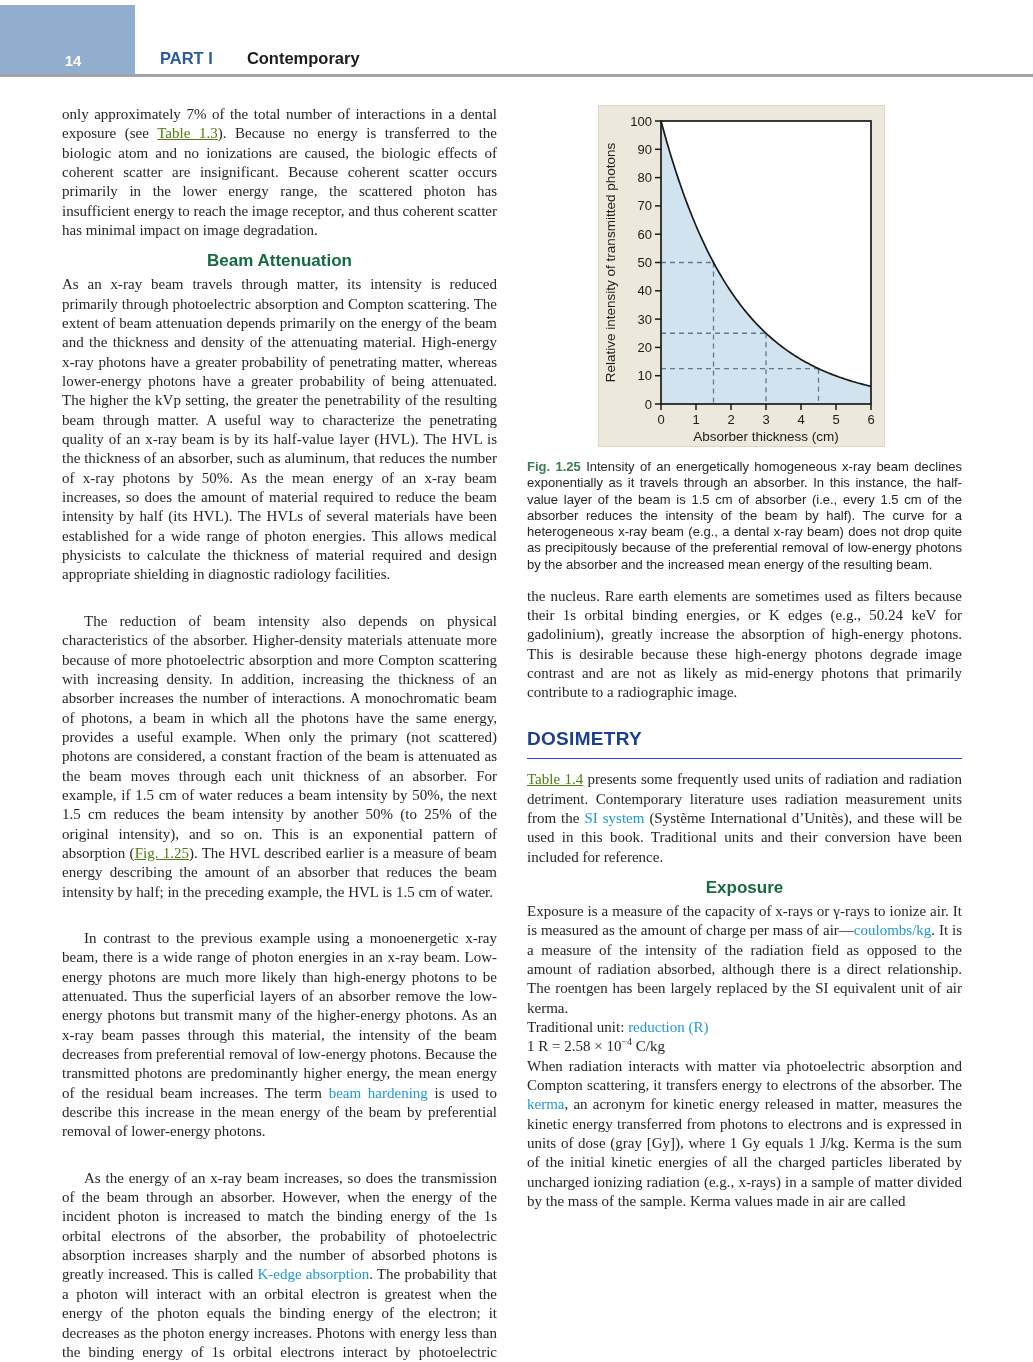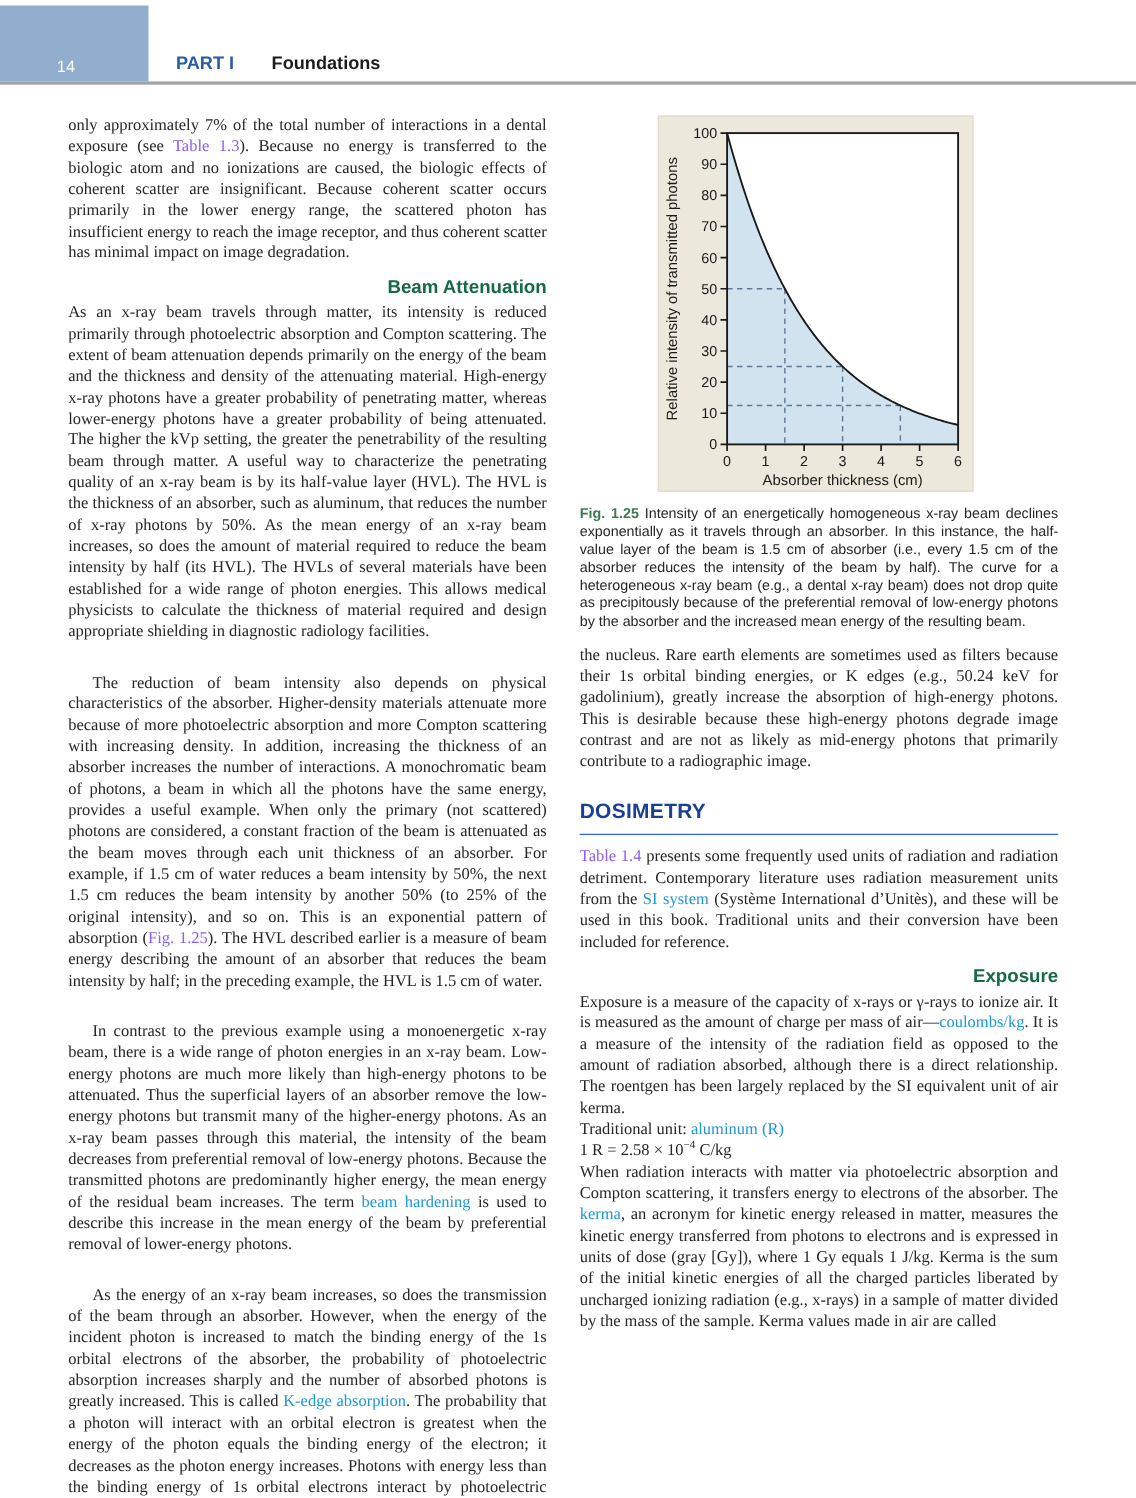--- a/index.html
+++ b/index.html
@@ -3,59 +3,59 @@
 <meta charset="utf-8">
 <style>
   html,body{margin:0;padding:0;background:#ffffff;}
   body{width:1033px;height:1362px;overflow:hidden;font-family:"Liberation Serif",serif;color:#262626;}
   .page{position:relative;width:1033px;height:1362px;background:#fff;}
 
   
   .hdr{position:relative;height:77px;}
   .hdr-blue{position:absolute;left:0;top:5px;width:135px;height:69px;background:#92aecf;}
   .hdr-pagenum{position:absolute;left:0;top:5px;width:120px;height:64px;display:flex;align-items:flex-end;justify-content:center;
-    color:#fdfdfd;font-family:"Liberation Sans",sans-serif;font-weight:normal;font-size:15px;padding-bottom:5px;}
+    color:#fdfdfd;font-family:"Liberation Sans",sans-serif;font-weight:bold;font-size:15px;padding-bottom:5px;padding-left:13px;}
   .hdr-part{position:absolute;left:160px;bottom:9px;font-family:"Liberation Sans",sans-serif;font-weight:bold;font-size:16.5px;}
   .hdr-part .plabel{color:#2a5aa8;margin-right:34px;}
   .hdr-part .ptitle{color:#1c1c1c;}
   .hdr-rule{position:absolute;left:0;top:74px;width:1033px;height:3px;background:#a3a3a3;}
 
   
   .columns{display:flex;padding:28px 71px 0 62px;gap:30px;}
   .col{width:435px;flex:0 0 435px;text-align:justify;font-size:15px;line-height:1.29;}
   .col p{margin:0;}
   p.indent{text-indent:22px;margin-top:27px;}
   .run{color:#262626;}
-  .link{color:#8b5cf6;}
+  .link{color:#4d7c0f;text-decoration:underline;}
   .blink{color:#1e97d6;font-weight:normal;}
   .ital{}
   .sup{vertical-align:super;font-size:10px;line-height:0;}
 
-  h2.green{font-family:"Liberation Sans",sans-serif;font-weight:bold;font-size:17px;color:#156a42;margin:10px 0 3px 0;text-align:right;}
+  h2.green{font-family:"Liberation Sans",sans-serif;font-weight:bold;font-size:17px;color:#156a42;margin:10px 0 3px 0;text-align:center;}
   h1.dosimetry{font-family:"Liberation Sans",sans-serif;font-weight:bold;font-size:19px;color:#1b3f94;margin:24px 0 0 0;
     padding-bottom:7px;border-bottom:1px solid #1d4ed8;text-align:left;letter-spacing:.3px;}
   .after-rule{margin-top:11px !important;}
 
   
   figure{margin:0 0 14px 0;}
   .chart-panel{width:287px;height:342px;margin-left:71px;background:#ece8db;border:1px solid #ddd8c9;box-sizing:border-box;}
   figcaption{margin-top:12px;font-family:"Liberation Sans",sans-serif;font-size:13px;line-height:1.25;color:#8f918c;text-align:justify;}
   .figlabel{color:#3b7b50;font-weight:bold;}
   .chart-svg text{font-family:"Liberation Sans",sans-serif;font-size:13px;fill:#1a1a1a;}
   .chart-svg .axtitle{font-size:13.5px;}
 </style>
 </head>
 <body>
 
 <div class="page">
   <div class="hdr">
     <div class="hdr-blue"></div>
     <div class="hdr-pagenum">14</div>
     <div class="hdr-part">
-      <span class="plabel">PART I</span><span class="ptitle">Foundations</span>
+      <span class="plabel">PART I</span><span class="ptitle">Contemporary</span>
     </div>
     <div class="hdr-rule"></div>
   </div>
 
   <div class="columns">
     <div class="col">
       <p><span class="run">only approximately 7% of the total number of interactions in a dental exposure (see </span><span class="link">Table 1.3</span><span class="run">). Because no energy is transferred to the biologic atom and no ionizations are caused, the biologic effects of coherent scatter are insignificant. Because coherent scatter occurs primarily in the lower energy range, the scattered photon has insufficient energy to reach the image receptor, and thus coherent scatter has minimal impact on image degradation.</span></p>
       <h2 class="green">Beam Attenuation</h2>
       <p><span class="run">As an x-ray beam travels through matter, its intensity is reduced primarily through photoelectric absorption and Compton scattering. The extent of beam attenuation depends primarily on the energy of the beam and the thickness and density of the attenuating material. High-energy x-ray photons have a greater probability of penetrating matter, whereas lower-energy photons have a greater probability of being attenuated. The higher the kVp setting, the greater the penetrability of the resulting beam through matter. A useful way to characterize the penetrating quality of an x-ray beam is by its half-value layer (HVL). The HVL is the thickness of an absorber, such as aluminum, that reduces the number of x-ray photons by 50%. As the mean energy of an x-ray beam increases, so does the amount of material required to reduce the beam intensity by half (its HVL). The HVLs of several materials have been established for a wide range of photon energies. This allows medical physicists to calculate the thickness of material required and design appropriate shielding in diagnostic radiology facilities.</span></p>
       <p class="indent"><span class="run">The reduction of beam intensity also depends on physical characteristics of the absorber. Higher-density materials attenuate more because of more photoelectric absorption and more Compton scattering with increasing density. In addition, increasing the thickness of an absorber increases the number of interactions. A monochromatic beam of photons, a beam in which all the photons have the same energy, provides a useful example. When only the primary (not scattered) photons are considered, a constant fraction of the beam is attenuated as the beam moves through each unit thickness of an absorber. For example, if 1.5 cm of water reduces a beam intensity by 50%, the next 1.5 cm reduces the beam intensity by another 50% (to 25% of the original intensity), and so on. This is an exponential pattern of absorption (</span><span class="link">Fig. 1.25</span><span class="run">). The HVL described earlier is a measure of beam energy describing the amount of an absorber that reduces the beam intensity by half; in the preceding example, the HVL is 1.5 cm of water.</span></p>
@@ -117,18 +117,18 @@
               <text x="16" y="156.5" text-anchor="middle" class="axtitle" transform="rotate(-90 16 156.5)">Relative intensity of transmitted photons</text>
             </svg>
         </div>
         <figcaption><span class="figlabel">Fig. 1.25</span><span class="run">  Intensity of an energetically homogeneous x-ray beam declines exponentially as it travels through an absorber. In this instance, the half-value layer of the beam is 1.5 cm of absorber (i.e., every 1.5 cm of the absorber reduces the intensity of the beam by half). The curve for a heterogeneous x-ray beam (e.g., a dental x-ray beam) does not drop quite as precipitously because of the preferential removal of low-energy photons by the absorber and the increased mean energy of the resulting beam.</span></figcaption>
       </figure>
       <p><span class="run">the nucleus. Rare earth elements are sometimes used as filters because their 1s orbital binding energies, or K edges (e.g., 50.24 keV for gadolinium), greatly increase the absorption of high-energy photons. This is desirable because these high-energy photons degrade image contrast and are not as likely as mid-energy photons that primarily contribute to a radiographic image.</span></p>
       <h1 class="dosimetry">DOSIMETRY</h1>
       <p class="after-rule"><span class="link">Table 1.4</span><span class="run"> presents some frequently used units of radiation and radiation detriment. Contemporary literature uses radiation measurement units from the </span><span class="blink">SI system</span><span class="run"> </span><span class="ital">(Système International d’Unitès)</span><span class="run">, and these will be used in this book. Traditional units and their conversion have been included for reference.</span></p>
       <h2 class="green">Exposure</h2>
       <p><span class="run">Exposure is a measure of the capacity of x-rays or γ-rays to ionize air. It is measured as the amount of charge per mass of air—</span><span class="blink">coulombs/kg</span><span class="run">. It is a measure of the intensity of the radiation field as opposed to the amount of radiation absorbed, although there is a direct relationship. The roentgen has been largely replaced by the SI equivalent unit of air kerma.</span></p>
-      <p><span class="run">Traditional unit: </span><span class="blink">aluminum (R)</span></p>
+      <p><span class="run">Traditional unit: </span><span class="blink">reduction (R)</span></p>
       <p><span class="run">1 R = 2.58 × 10</span><span class="sup">−4</span><span class="run"> C/kg</span></p>
       <p><span class="run">When radiation interacts with matter via photoelectric absorption and Compton scattering, it transfers energy to electrons of the absorber. The </span><span class="blink">kerma</span><span class="run">, an acronym for </span><span class="ital">k</span><span class="run">inetic </span><span class="ital">e</span><span class="run">nergy </span><span class="ital">r</span><span class="run">eleased in </span><span class="ital">ma</span><span class="run">tter, measures the kinetic energy transferred from photons to electrons and is expressed in units of dose (gray [Gy]), where 1 Gy equals 1 J/kg. Kerma is the sum of the initial kinetic energies of all the charged particles liberated by uncharged ionizing radiation (e.g., x-rays) in a sample of matter divided by the mass of the sample. Kerma values made in air are called</span></p>
     </div>
   </div>
 </div>
 
 </body></html>

